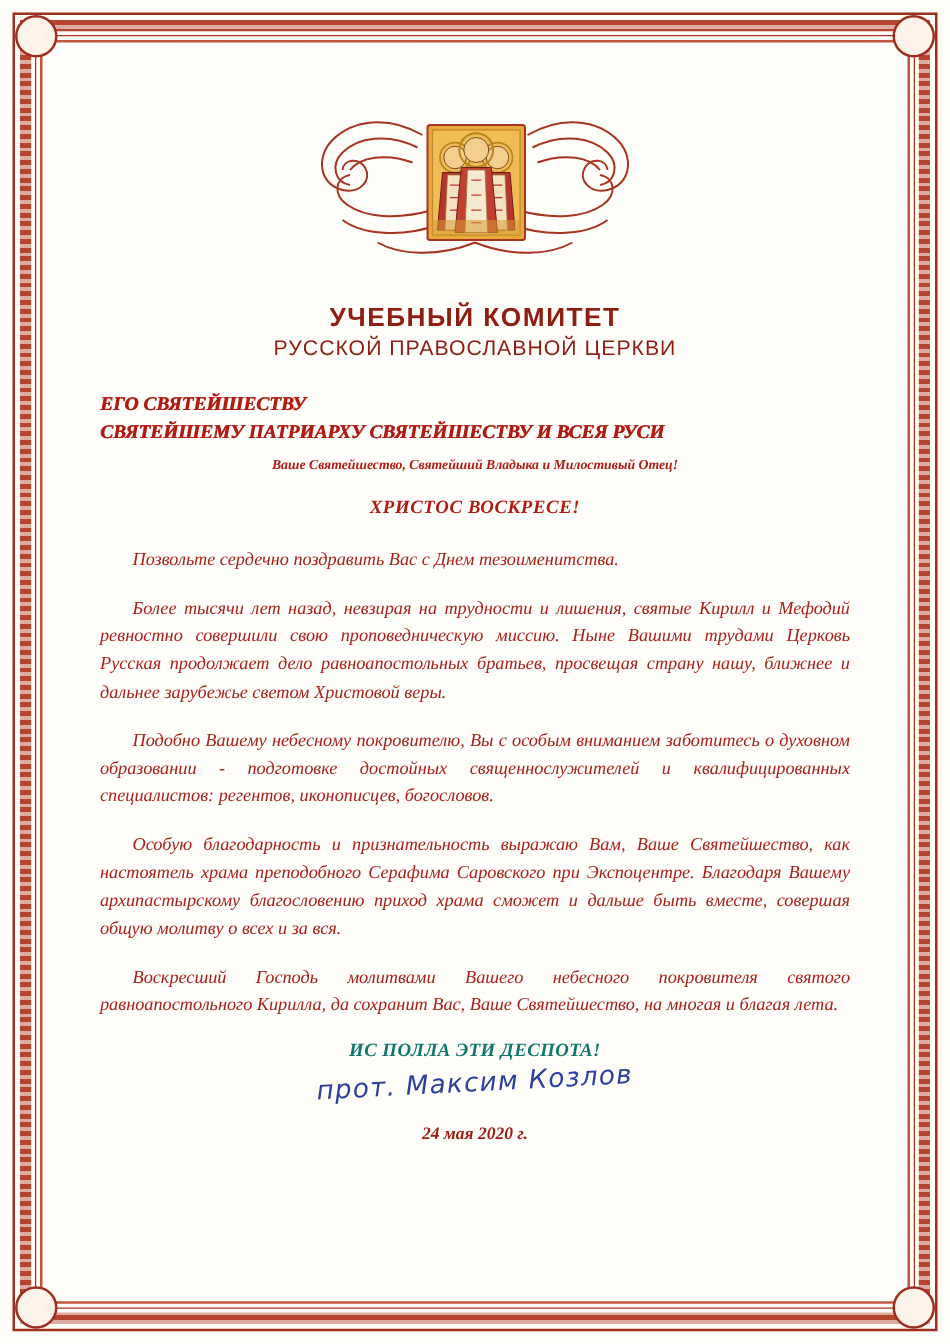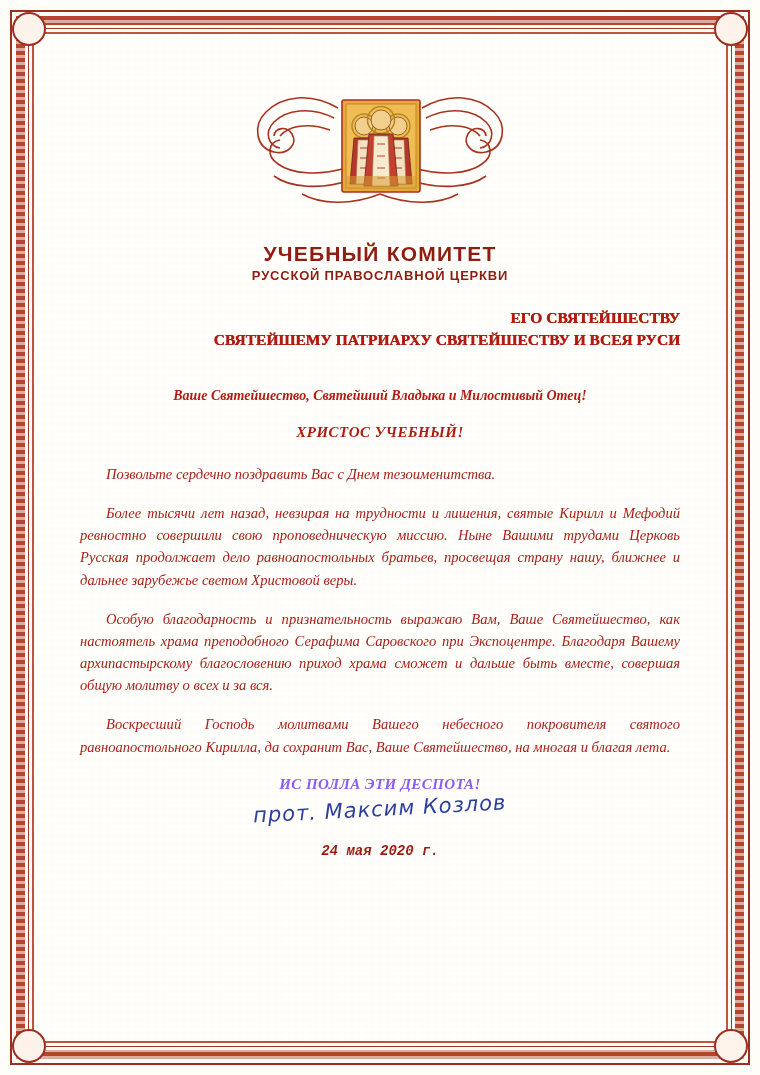--- a/index.html
+++ b/index.html
@@ -110,43 +110,44 @@
     font-family: "Liberation Sans", sans-serif;
     font-weight: bold;
     font-size: 21px;
     letter-spacing: 1.2px;
   }
   .org-sub {
     text-align: center;
     margin-top: 2px;
     color: #8e1d12;
     font-family: "Liberation Sans", sans-serif;
-    font-weight: bold;
-    font-size: 13px;
+    font-weight: normal;
+    font-size: 17px;
     letter-spacing: 0.8px;
   }
 
   .addressee {
-    text-align: right;
+    text-align: left;
     color: #b01c12;
     font-weight: bold;
+    font-style: italic;
     font-size: 15.5px;
     line-height: 1.45;
     margin-top: 24px;
     text-shadow: 0.5px 0 0 #b01c12;
   }
   .addressee div { white-space: nowrap; }
 
   .salutation {
     text-align: center;
     color: #b01c12;
     font-weight: bold;
     font-style: italic;
-    font-size: 14px;
-    margin-top: 36px;
+    font-size: 11px;
+    margin-top: 8px;
   }
   .paschal {
     text-align: center;
     color: #b01c12;
     font-weight: bold;
     font-style: italic;
     font-size: 15px;
     margin-top: 20px;
     letter-spacing: 0.5px;
   }
@@ -159,21 +160,21 @@
     line-height: 1.52;
     text-align: justify;
   }
   .body-text p {
     margin: 17px 0 4px 0;
     text-indent: 26px;
   }
 
   .closing {
     text-align: center;
-    color: #8b5cf6;
+    color: #0f766e;
     font-weight: bold;
     font-style: italic;
     font-size: 15px;
     margin-top: 18px;
     letter-spacing: 0.4px;
   }
 
   .signature {
     text-align: center;
     margin-top: 4px;
@@ -190,21 +191,20 @@
     display: inline-block;
   }
 
   .date {
     text-align: center;
     color: #9d1c12;
     font-weight: bold;
     font-style: italic;
     font-size: 14px;
     margin-top: 2px;
-    font-family: Liberation Mono, monospace;
   }
 </style>
 </head>
 <body>
 
 <div class="page">
 
   <div class="border-outer"></div>
   <div class="border-band"></div>
   <div class="border-inner-line"></div>
@@ -266,25 +266,26 @@
     <div class="org-name">УЧЕБНЫЙ КОМИТЕТ</div>
     <div class="org-sub">РУССКОЙ ПРАВОСЛАВНОЙ ЦЕРКВИ</div>
 
     <div class="addressee">
       <div>ЕГО СВЯТЕЙШЕСТВУ</div>
       <div>СВЯТЕЙШЕМУ ПАТРИАРХУ СВЯТЕЙШЕСТВУ И ВСЕЯ РУСИ</div>
     </div>
 
     <div class="salutation">Ваше Святейшество, Святейший Владыка и Милостивый Отец!</div>
 
-    <div class="paschal">ХРИСТОС УЧЕБНЫЙ!</div>
+    <div class="paschal">ХРИСТОС ВОСКРЕСЕ!</div>
 
     <div class="body-text">
       <p>Позвольте сердечно поздравить Вас с Днем тезоименитства.</p>
       <p>Более тысячи лет назад, невзирая на трудности и лишения, святые Кирилл и Мефодий ревностно совершили свою проповедническую миссию. Ныне Вашими трудами Церковь Русская продолжает дело равноапостольных братьев, просвещая страну нашу, ближнее и дальнее зарубежье светом Христовой веры.</p>
+      <p>Подобно Вашему небесному покровителю, Вы с особым вниманием заботитесь о духовном образовании - подготовке достойных священнослужителей и квалифицированных специалистов: регентов, иконописцев, богословов.</p>
       <p>Особую благодарность и признательность выражаю Вам, Ваше Святейшество, как настоятель храма преподобного Серафима Саровского при Экспоцентре. Благодаря Вашему архипастырскому благословению приход храма сможет и дальше быть вместе, совершая общую молитву о всех и за вся.</p>
       <p>Воскресший Господь молитвами Вашего небесного покровителя святого равноапостольного Кирилла, да сохранит Вас, Ваше Святейшество, на многая и благая лета.</p>
     </div>
 
     <div class="closing">ИС ПОЛЛА ЭТИ ДЕСПОТА!</div>
 
     <div class="signature">
       <span class="signature-ink">прот. Максим Козлов</span>
     </div>
 

